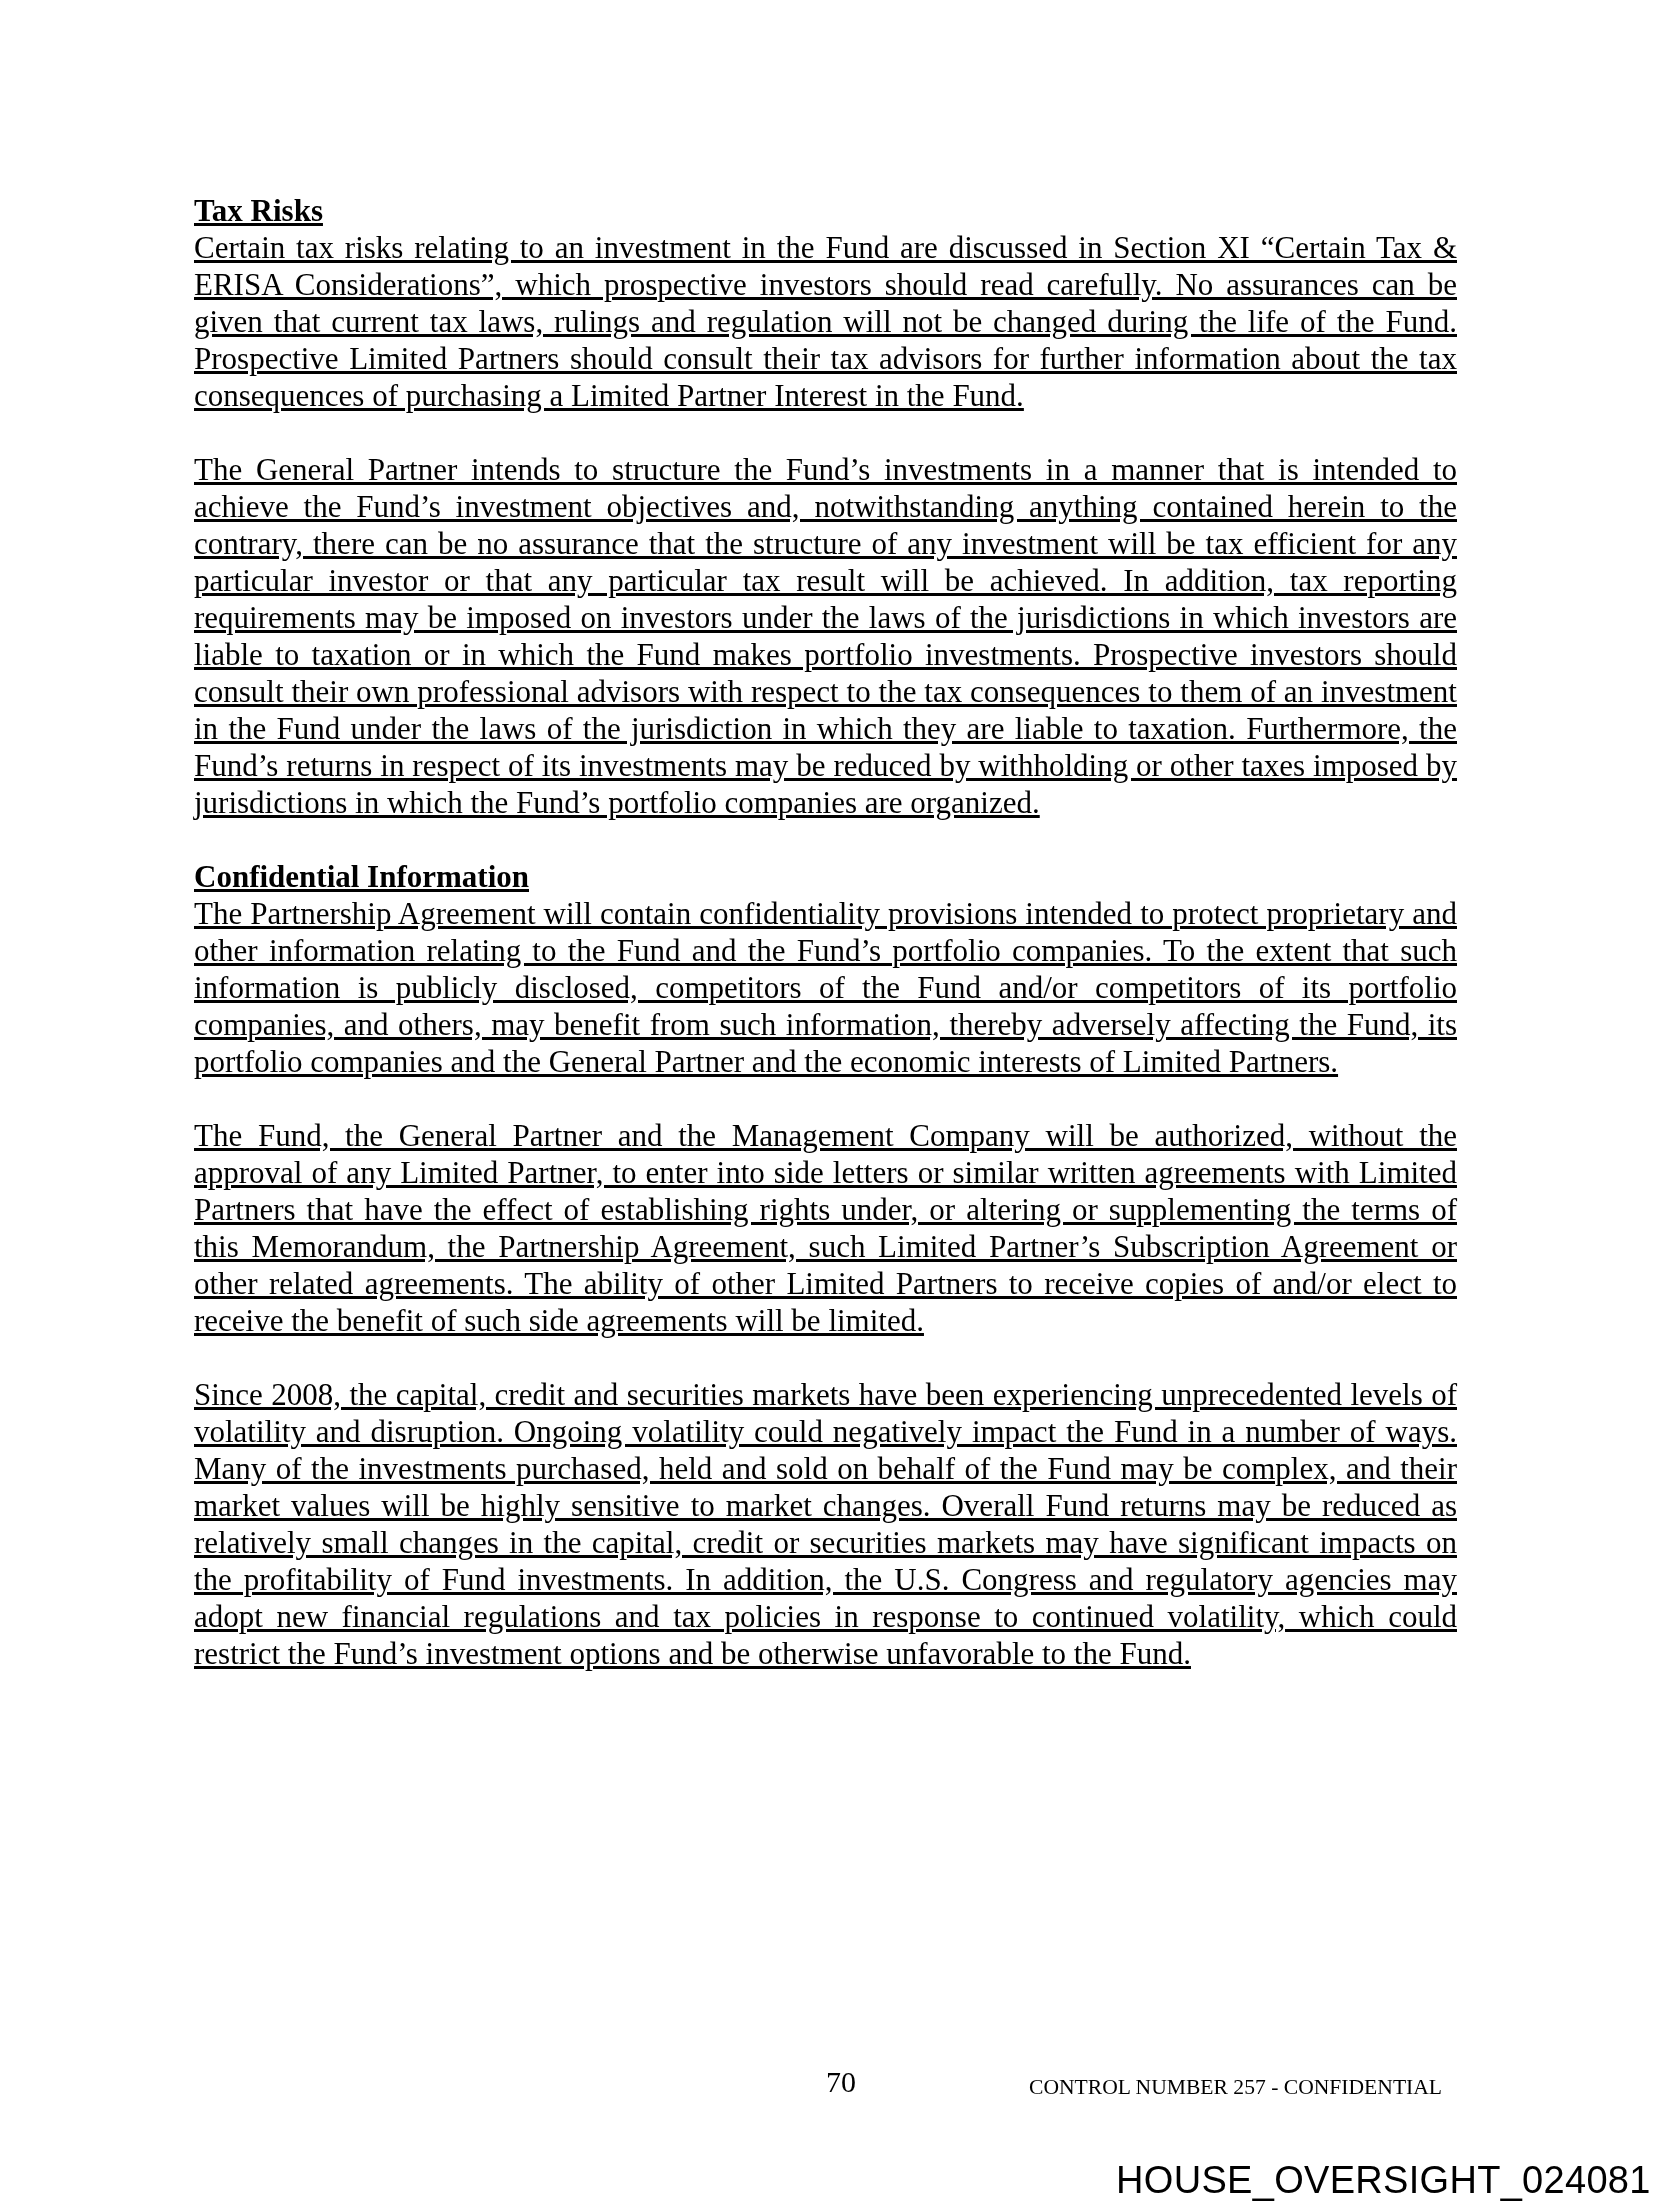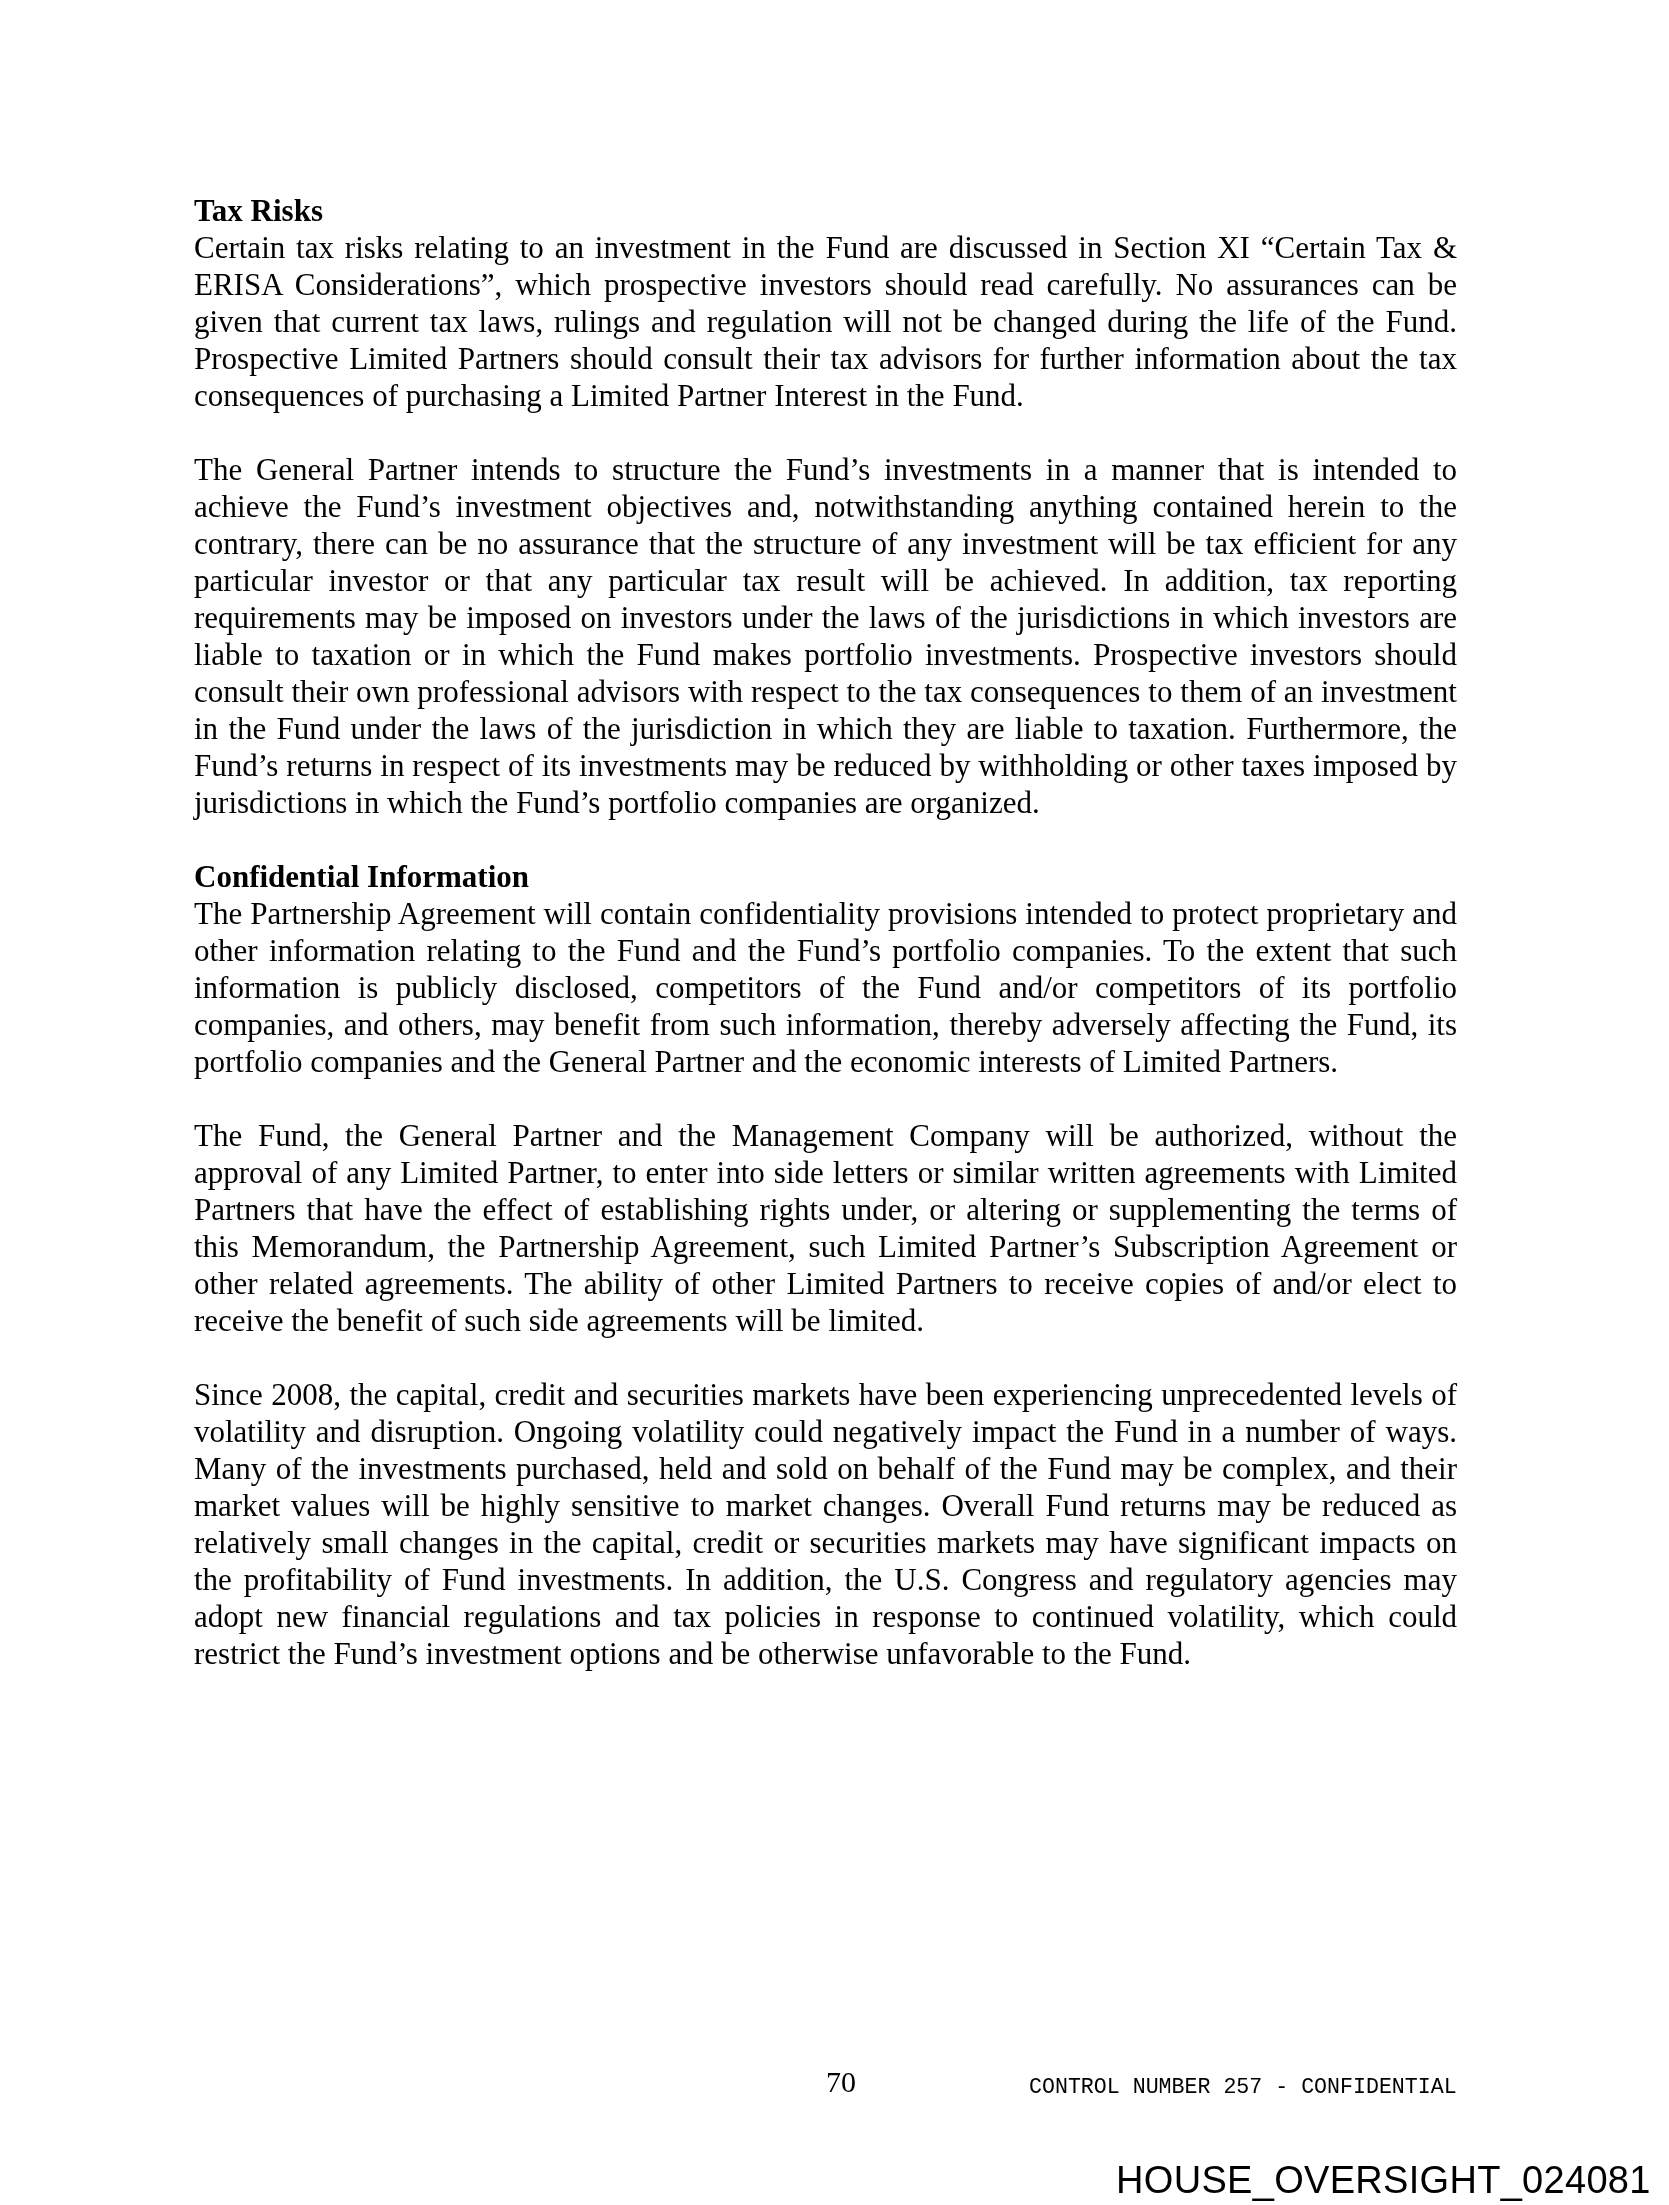--- a/index.html
+++ b/index.html
@@ -1,22 +1,22 @@
 <!DOCTYPE html>
 <html style="font-size:10.5px"><head>
 <meta charset="utf-8">
 <style>
   html, body { margin: 0; padding: 0; background: #ffffff; }
   body { width: 1669px; height: 2205px; position: relative; overflow: hidden; color: #000; }
-  .page { position: absolute; left: 194px; top: 192px; width: 1263px; font-family: "Liberation Serif", "DejaVu Serif", serif; font-size: 31px; line-height: 37px; }
+  .page { position: absolute; left: 194px; top: 192px; width: 1263px; font-family: "Liberation Serif", "DejaVu Serif", serif; font-size: 31px; line-height: 37px; text-decoration: underline; }
   .section { margin: 0 0 37px 0; }
   .heading { font-weight: bold; margin: 0; }
   .body-text { margin: 0; text-align: justify; text-align-last: left; }
   .page-number { position: absolute; left: 826px; top: 2065px; font-family: Liberation Serif, serif; font-size: 30px; }
-  .control { position: absolute; left: 1029px; top: 2075px; font-family: Liberation Mono, monospace; font-size: 21.6px; letter-spacing: 0px; }
+  .control { position: absolute; left: 1029px; top: 2075px; font-family: Liberation Serif, serif; font-size: 21.6px; letter-spacing: 0px; }
   .bates { position: absolute; right: 18.3px; top: 2159px; font-family: "Liberation Sans", "DejaVu Sans", sans-serif; font-size: 38px; letter-spacing: 0.3px; margin-left: 40px; }
 </style>
 </head>
 <body>
 
 <div class="page">
   <div class="section">
     <p class="heading">Tax Risks</p>
     <p class="body-text">Certain tax risks relating to an investment in the Fund are discussed in Section XI “Certain Tax &amp; ERISA Considerations”, which prospective investors should read carefully. No assurances can be given that current tax laws, rulings and regulation will not be changed during the life of the Fund.  Prospective Limited Partners should consult their tax advisors for further information about the tax consequences of purchasing a Limited Partner Interest in the Fund.</p>
   </div>

